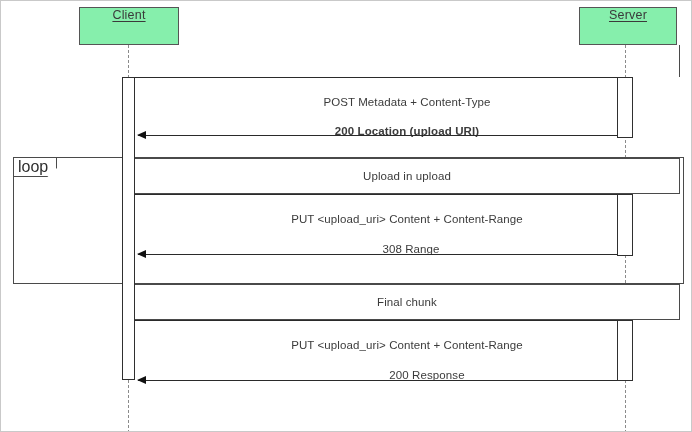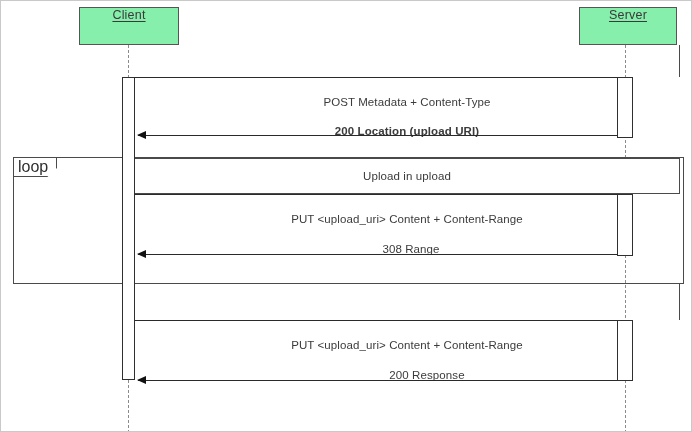--- a/index.html
+++ b/index.html
@@ -180,20 +180,23 @@
   </div>
   <div class="arrow-line" style="left:133px; top:193px; width:492px;"></div>
   <div class="arrow-head-open" style="left:616px; top:193px;"></div>
 
   <div class="msgrow" style="left:133px; top:227px; width:546px; height:26px;padding-left:8px;">
     <span class="msg-label">308 Range</span>
   </div>
   <div class="arrow-line" style="left:137px; top:253px; width:479px;"></div>
   <div class="arrow-head left" style="left:136px; top:249px;"></div>
 
+  <div class="notebox" style="left:133px; top:283px; width:546px; height:36px;">
+    <span class="notebox-label">Final chunk</span>
+  </div>
 
   <div class="msgrow" style="left:133px; top:319px; width:546px; height:34px;">
     <span class="msg-label">PUT &lt;upload_uri&gt; Content + Content-Range</span>
   </div>
   <div class="arrow-line" style="left:133px; top:319px; width:492px;"></div>
   <div class="arrow-head-open" style="left:616px; top:319px;"></div>
 
   <div class="msgrow" style="left:133px; top:353px; width:546px; height:26px;padding-left:40px;">
     <span class="msg-label">200 Response</span>
   </div>

